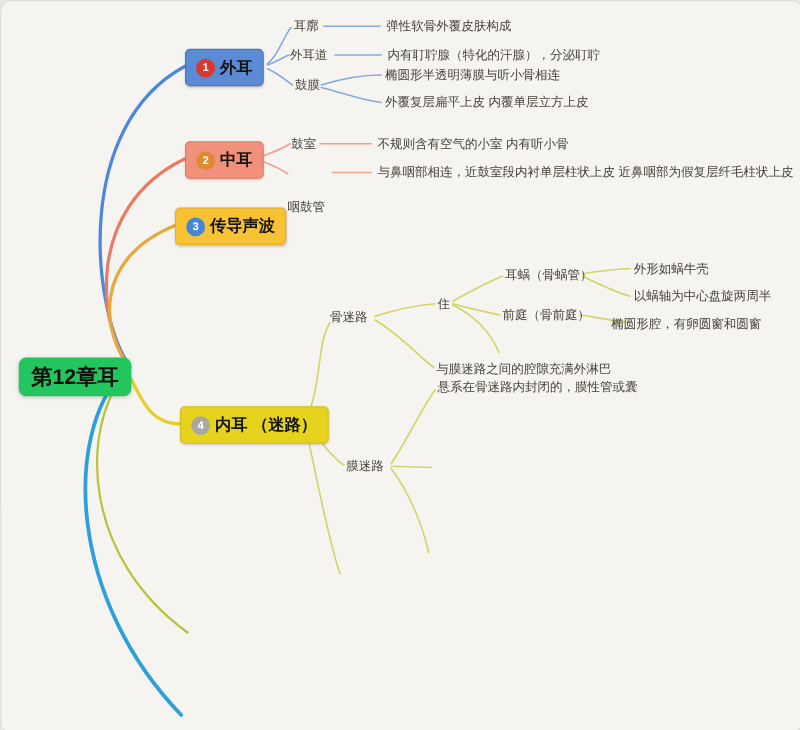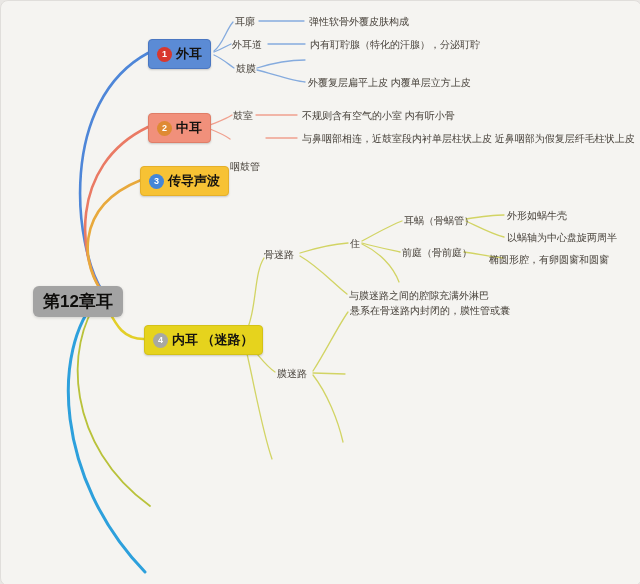--- a/index.html
+++ b/index.html
@@ -27,21 +27,21 @@
   }
   .box-b1{background:#5b8bd5;border:1px solid #4a77c2;}
   .box-b2{background:#f1907b;border:1px solid #e07d67;}
   .box-b3{background:#f7c234;border:1px solid #e5b02a;}
   .box-b4{background:#e6d31d;border:1px solid #d4c217;}
   .badge-b1{background:#d8382e;}
   .badge-b2{background:#df8a33;}
   .badge-b3{background:#4486d8;}
   .badge-b4{background:#a8a8a2;}
   .root-box{
-    position:absolute;left:32px;top:285px;background:#a3a3a3;
+    position:absolute;left:14px;top:285px;background:#22c55e;
     border-radius:6px;padding:4px 10px;font-size:17px;font-weight:bold;
     color:#0e0d0b;box-shadow:0 1px 3px rgba(0,0,0,0.15);white-space:nowrap;
   }
 </style>
 </head>
 <body>
 
 <div id="canvas">
 
   <svg class="edges" viewBox="0 0 640 584">
@@ -86,20 +86,21 @@
 
   <div class="box box-b1" style="left:147px;top:38px;">
     <span class="badge badge-b1">1</span>
     <span>外耳</span>
   </div>
   <span class="t" style="left:234px;top:14px;">耳廓</span>
   <span class="t" style="left:308px;top:14px;">弹性软骨外覆皮肤构成</span>
   <span class="t" style="left:231px;top:37px;">外耳道</span>
   <span class="t" style="left:309px;top:37px;">内有耵聍腺（特化的汗腺），分泌耵聍</span>
   <span class="t" style="left:235px;top:61px;">鼓膜</span>
+  <span class="t" style="left:307px;top:53px;">椭圆形半透明薄膜与听小骨相连</span>
   <span class="t" style="left:307px;top:75px;">外覆复层扁平上皮 内覆单层立方上皮</span>
 
   <div class="box box-b2" style="left:147px;top:112px;">
     <span class="badge badge-b2">2</span>
     <span>中耳</span>
   </div>
   <span class="t" style="left:232px;top:108px;text-align:right;">鼓室</span>
   <span class="t" style="left:301px;top:108px;">不规则含有空气的小室 内有听小骨</span>
   <span class="t" style="left:229px;top:131px;margin-top:28px;">咽鼓管</span>
   <span class="t" style="left:301px;top:131px;">与鼻咽部相连，近鼓室段内衬单层柱状上皮 近鼻咽部为假复层纤毛柱状上皮</span>

